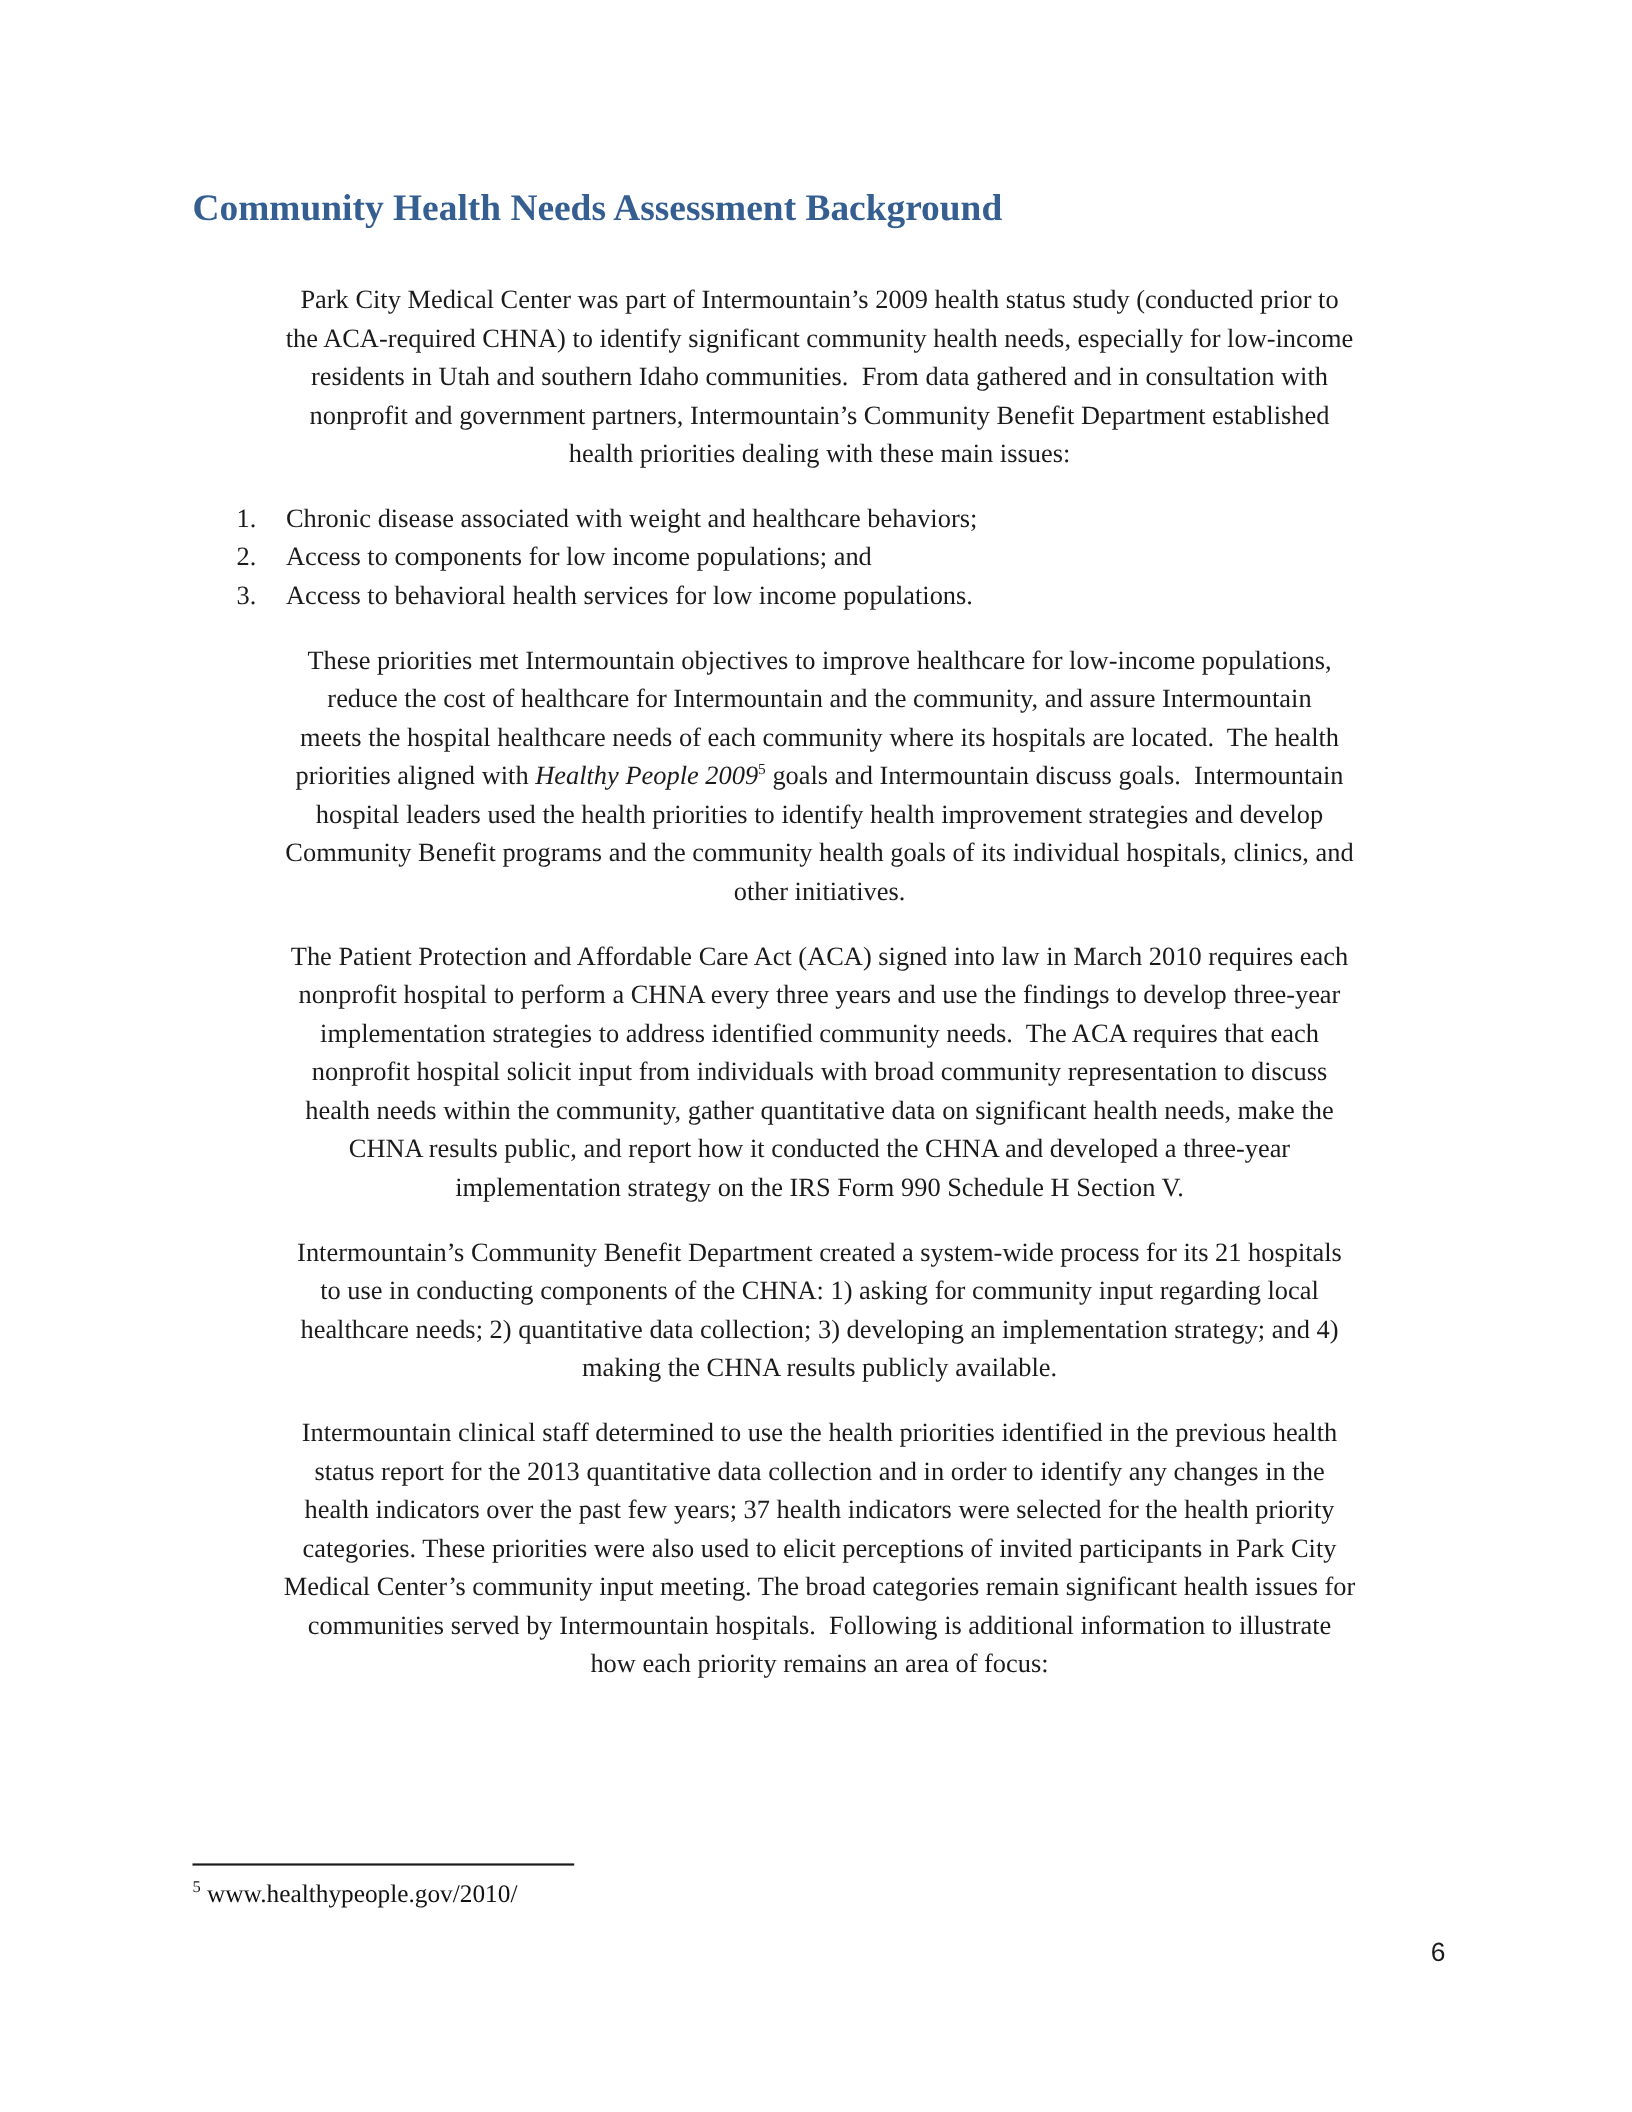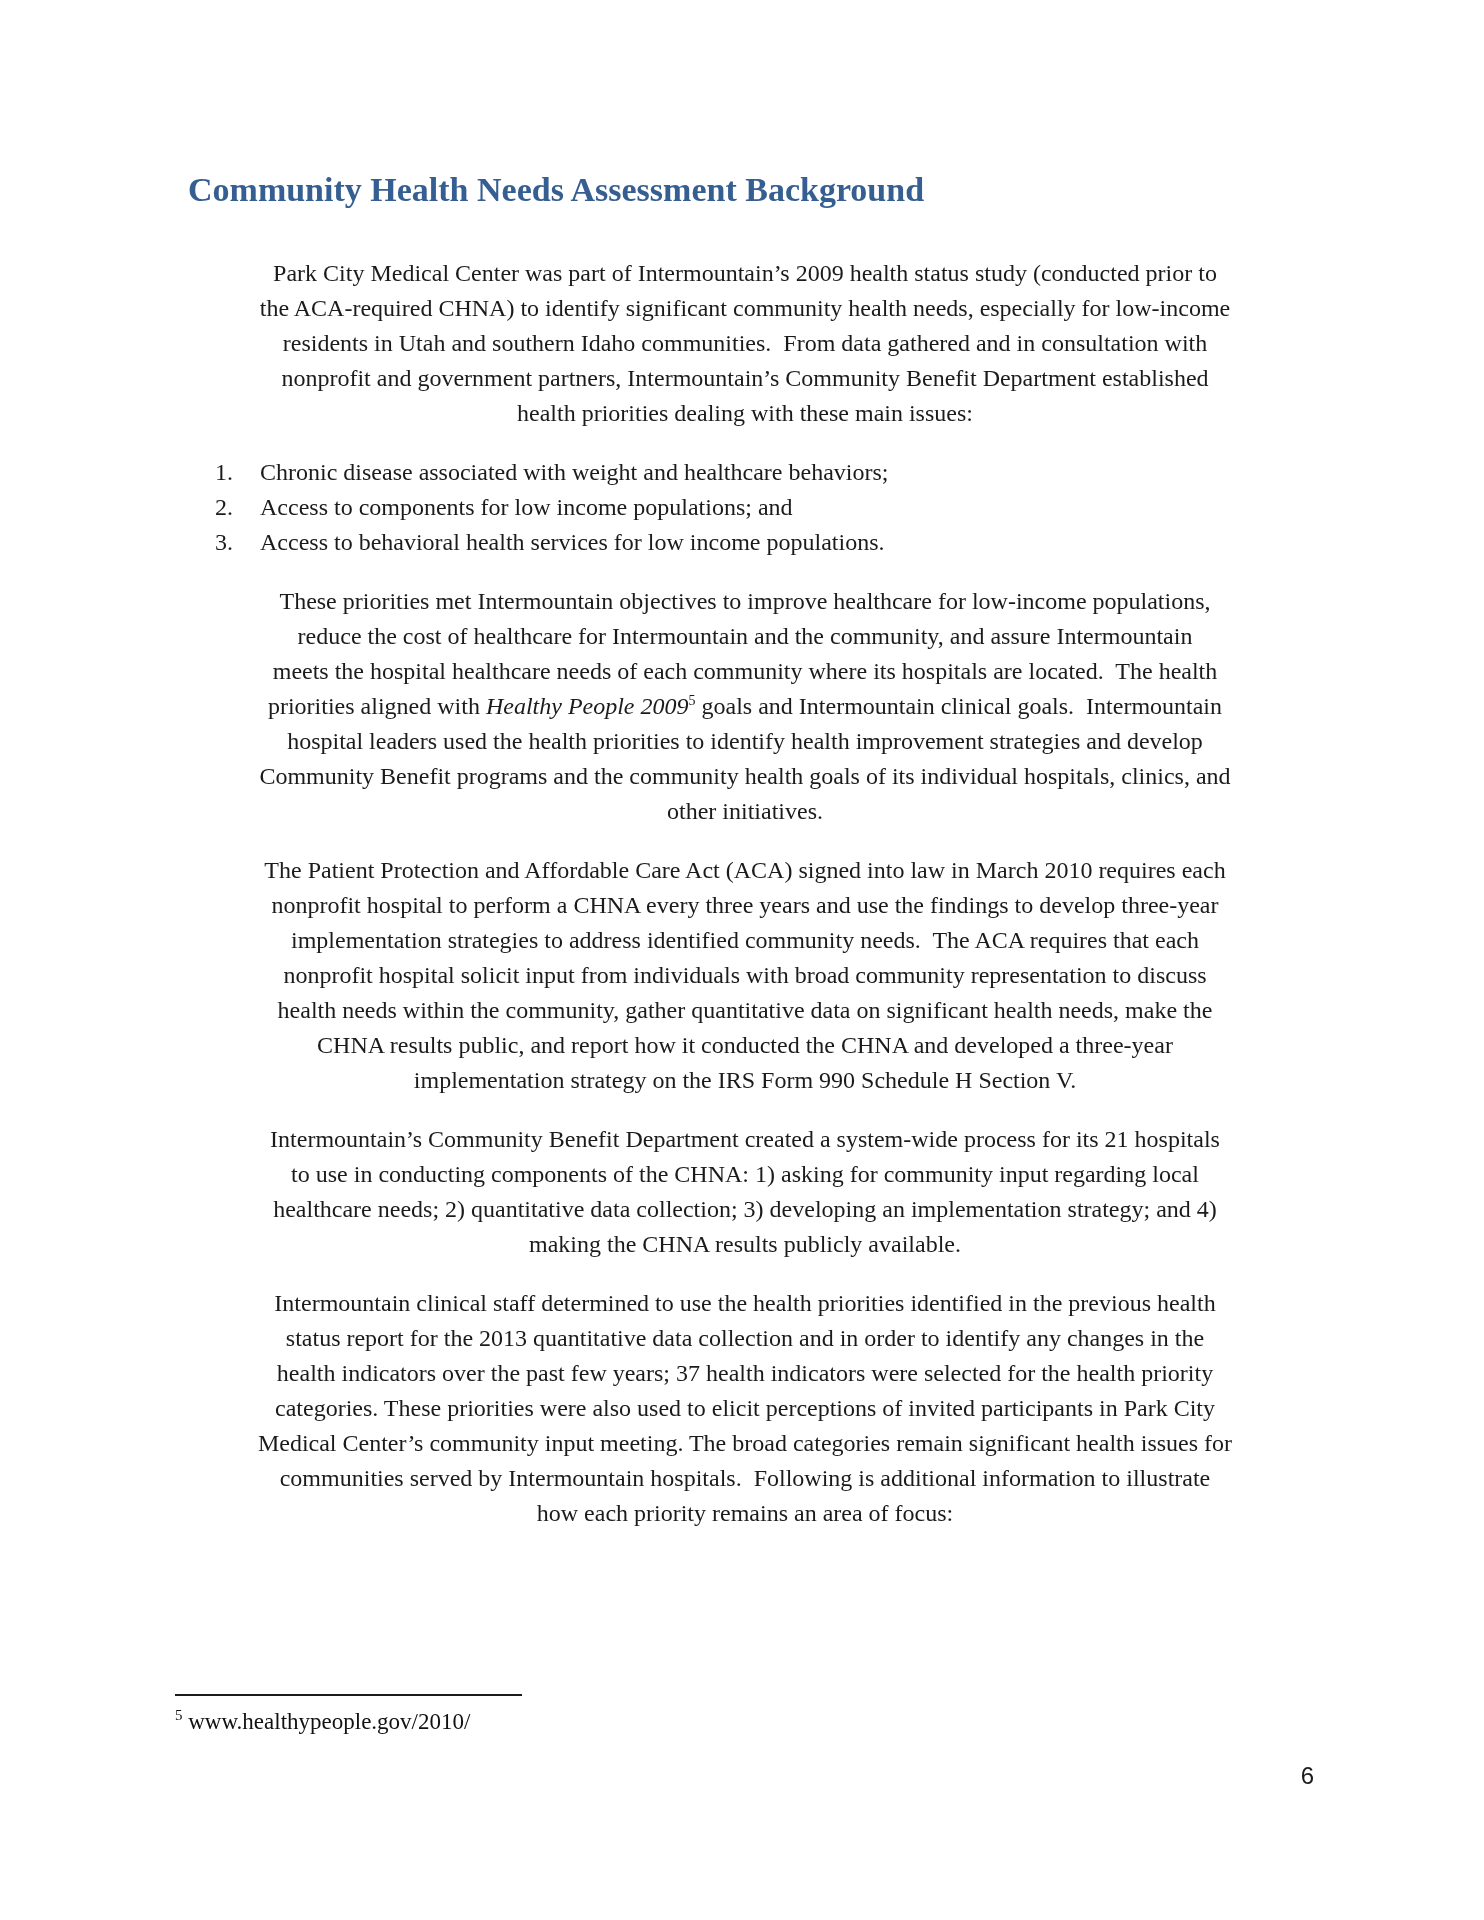--- a/index.html
+++ b/index.html
@@ -13,21 +13,21 @@
     overflow: hidden;
     font-family: "Liberation Serif", "DejaVu Serif", serif;
     color: #1b1b1b;
   }
   .doc-heading {
     font-family: "Liberation Serif", "DejaVu Serif", serif;
     font-weight: bold;
     font-size: 34px;
     line-height: 44px;
     color: #365F91;
-    margin: 0 0 44px 13px;
+    margin: 0 0 44px 0;
     letter-spacing: 0px;
   }
   .body-par {
     font-size: 24px;
     line-height: 35px;
     white-space: pre-wrap;
     margin: 0 0 24px 0;
     text-align: center;
   }
   .body-par em { font-style: italic; font-weight: normal; }
@@ -99,21 +99,21 @@
     </div>
     <div class="list-item">
       <span class="li-num">3.</span>
       <span class="li-text">Access to behavioral health services for low income populations.</span>
     </div>
   </div>
 
   <p class="body-par"><span>These priorities met Intermountain objectives to improve healthcare for low-income populations,
 reduce the cost of healthcare for Intermountain and the community, and assure Intermountain
 meets the hospital healthcare needs of each community where its hospitals are located.  The health
-priorities aligned with </span><em>Healthy People 2009</em><sup>5</sup><span> goals and Intermountain clinical goals.  Intermountain
+priorities aligned with </span><em>Healthy People 2009</em><sup>5</sup><span> goals and Intermountain discuss goals.  Intermountain
 hospital leaders used the health priorities to identify health improvement strategies and develop
 Community Benefit programs and the community health goals of its individual hospitals, clinics, and
 other initiatives.</span></p>
 
   <p class="body-par">The Patient Protection and Affordable Care Act (ACA) signed into law in March 2010 requires each
 nonprofit hospital to perform a CHNA every three years and use the findings to develop three-year
 implementation strategies to address identified community needs.  The ACA requires that each
 nonprofit hospital solicit input from individuals with broad community representation to discuss
 health needs within the community, gather quantitative data on significant health needs, make the
 CHNA results public, and report how it conducted the CHNA and developed a three-year

